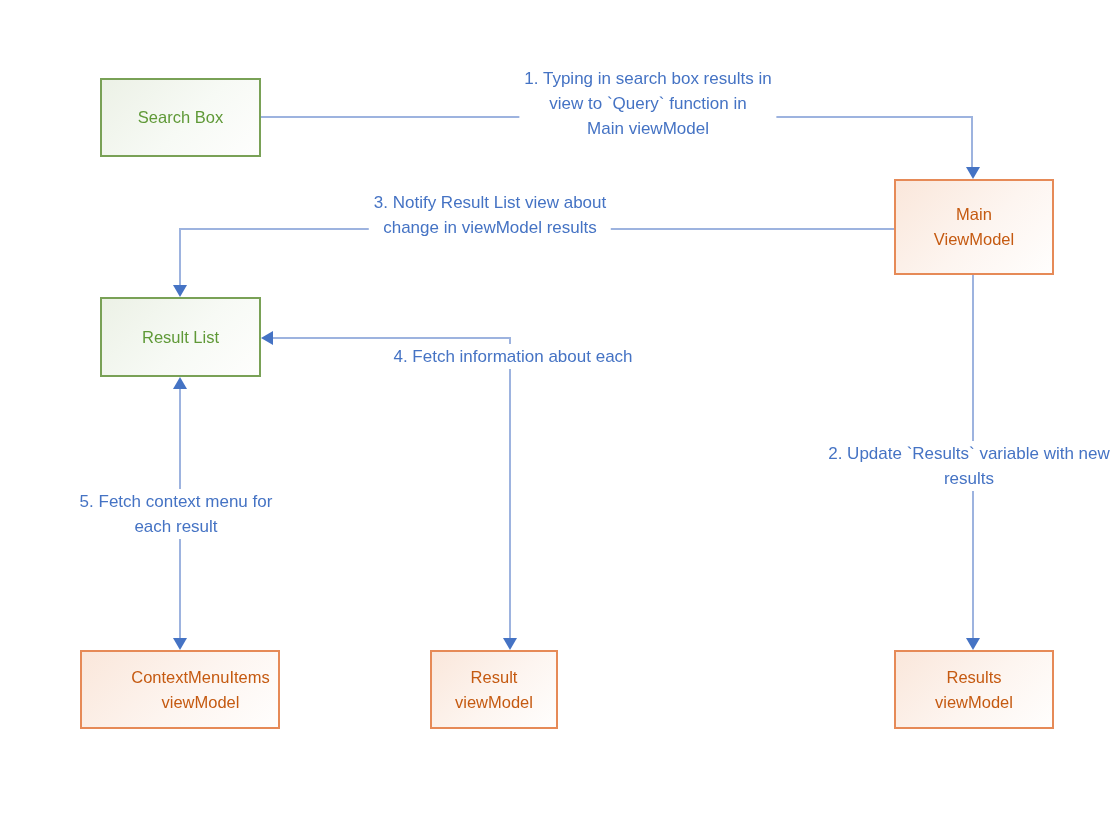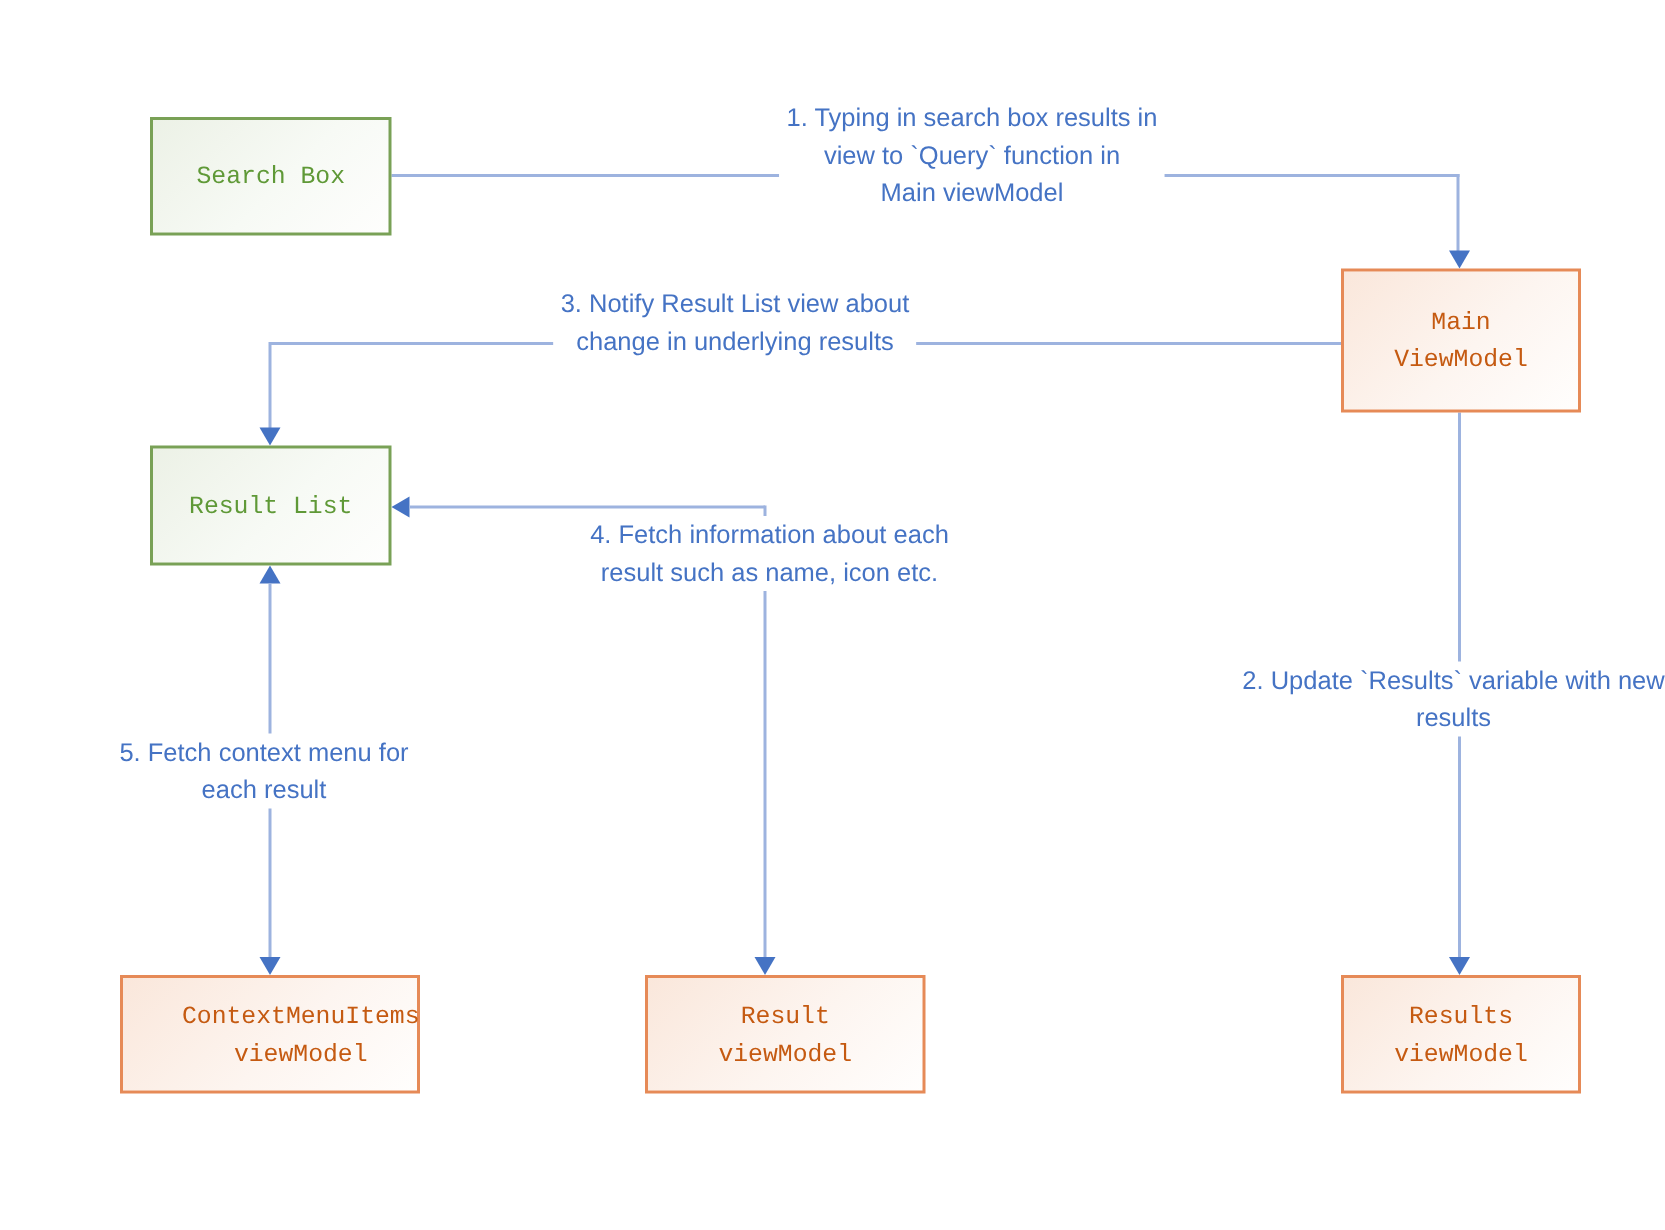--- a/index.html
+++ b/index.html
@@ -9,21 +9,21 @@
     --vm-text:#C55A11;
     --line:#9DB3DF;
     --arrow:#4573C4;
     --note:#4573C4;
   }
   *{box-sizing:border-box;margin:0;padding:0;}
   body{background:#ffffff;font-family:"Liberation Sans",sans-serif;}
   .canvas{position:relative;width:1110px;height:820px;background:#ffffff;overflow:hidden;margin-left:47px;}
 
   .node{position:absolute;display:flex;flex-direction:column;align-items:center;justify-content:center;
-        text-align:center;font-size:16.5px;line-height:25px;font-family:Liberation Mono, monospace;}
+        text-align:center;font-size:16.5px;line-height:25px;}
   .node.view{border:2px solid var(--view-border);color:var(--view-text);
         background:linear-gradient(135deg,#ECF1E6 0%,#F7FAF5 55%,#FEFEFD 100%);}
   .node.viewmodel{border:2px solid var(--vm-border);color:var(--vm-text);
         background:linear-gradient(135deg,#FAE7DB 0%,#FDF5F0 55%,#FFFEFD 100%);}
   .node span{display:block;}
 
   .seg{position:absolute;background:var(--line);}
   .ah{position:absolute;width:0;height:0;}
   .ah.down{border-left:7px solid transparent;border-right:7px solid transparent;border-top:12px solid var(--arrow);}
   .ah.up{border-left:7px solid transparent;border-right:7px solid transparent;border-bottom:12px solid var(--arrow);}
@@ -58,25 +58,24 @@
   <div class="seg" style="left:132px;top:389px;width:2px;height:250px;"></div>
   <div class="ah down" style="left:126px;top:638px;"></div>
 
   <div class="note" style="left:601px;top:66px;">
     <span>1. Typing in search box results in</span>
     <span>view to `Query` function in</span>
     <span>Main viewModel</span>
   </div>
   <div class="note" style="left:443px;top:190px;">
     <span>3. Notify Result List view about</span>
-    <span>change in underlying results</span>
+    <span>change in viewModel results</span>
   </div>
   <div class="note" style="left:466px;top:344px;">
     <span>4. Fetch information about each</span>
-    <span>result such as name, icon etc.</span>
   </div>
   <div class="note" style="left:129px;top:489px;">
     <span>5. Fetch context menu for</span>
     <span>each result</span>
   </div>
   <div class="note" style="left:922px;top:441px;">
     <span>2. Update `Results` variable with new</span>
     <span>results</span>
   </div>
 
@@ -91,21 +90,21 @@
 
   <div class="node view" style="left:53px;top:297px;width:161px;height:80px;">
     <span>Result List</span>
   </div>
 
   <div class="node viewmodel" style="left:33px;top:650px;width:200px;height:79px;padding-left:41px;">
     <span>ContextMenuItems</span>
     <span>viewModel</span>
   </div>
 
-  <div class="node viewmodel" style="left:383px;top:650px;width:187px;height:79px;">
+  <div class="node viewmodel" style="left:383px;top:650px;width:128px;height:79px;">
     <span>Result</span>
     <span>viewModel</span>
   </div>
 
   <div class="node viewmodel" style="left:847px;top:650px;width:160px;height:79px;">
     <span>Results</span>
     <span>viewModel</span>
   </div>
 
 </div>

